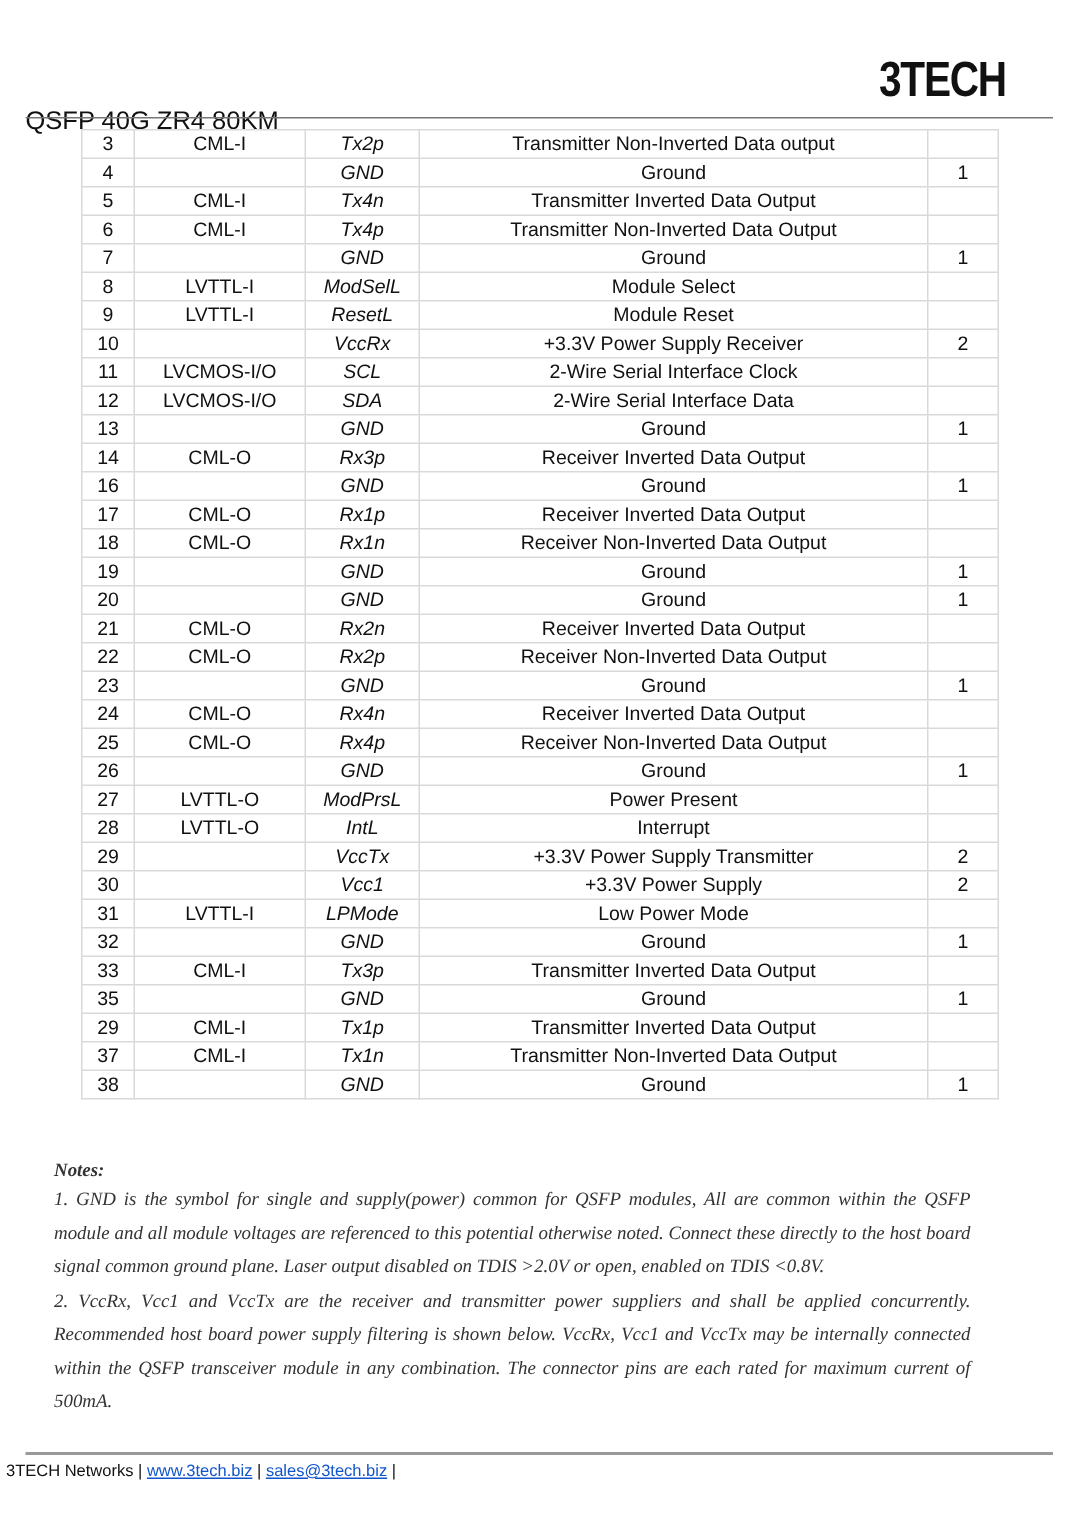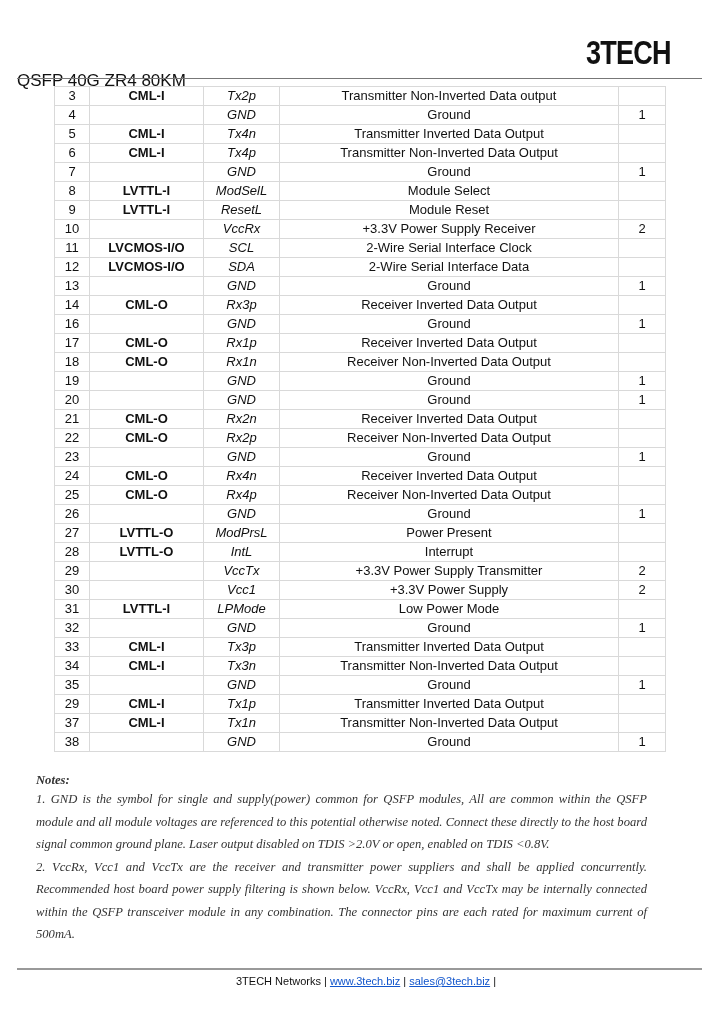--- a/index.html
+++ b/index.html
@@ -3,29 +3,29 @@
 <meta charset="utf-8">
 <style>
   html, body { margin: 0; padding: 0; background: #ffffff; }
   body { width: 718px; height: 1024px; position: relative; overflow: hidden; font-family: "Liberation Sans", sans-serif; color: #111; }
   .logo { position: absolute; left: 586px; top: 36px; font-family: "Liberation Sans", sans-serif; font-weight: bold; font-size: 33px; letter-spacing: -1px; color: #111; transform: scaleX(0.82); transform-origin: left top; line-height: 1; }
   .doc-title { position: absolute; left: 17px; top: 93px; font-size: 17px; color: #111; transform: translateY(-22px); }
   .header-rule { position: absolute; left: 17px; top: 78px; width: 685px; height: 0; border-top: 1px solid #777; }
   table.pins { position: absolute; left: 54px; top: 86px; border-collapse: collapse; font-size: 13px; }
   table.pins td { border: 1px solid #d9d9d9; height: 18px; padding: 0; text-align: center; vertical-align: middle; line-height: 18px; white-space: nowrap; }
   td.c-pin { width: 34px; }
-  td.c-logic { width: 113px; font-weight: bold; }
+  td.c-logic { width: 113px; }
   td.c-symbol { width: 75px; font-style: italic; }
   td.c-desc { width: 338px; }
   td.c-plug { width: 46px; }
   .notes { position: absolute; left: 36px; top: 772px; width: 611px; font-family: "Liberation Serif", serif; font-style: italic; font-size: 12.6px; color: #333; line-height: 22.5px; text-align: justify; }
   .notes .notes-title { font-weight: bold; line-height: 16px; }
   .notes p { margin: 0; }
   .footer-rule { position: absolute; left: 17px; top: 968px; width: 685px; border-top: 2px solid #999; }
-  .footer { position: absolute; left: 16px; top: 975px; width: 700px; text-align: center; font-size: 11px; color: #111; }
+  .footer { position: absolute; left: 4px; top: 975px; width: 700px; text-align: left; font-size: 11px; color: #111; }
   .footer a { color: #1155cc; text-decoration: underline; }
 </style>
 </head>
 <body>
 
 <div class="logo">3TECH</div>
 <div class="doc-title" style="top:93px;">QSFP 40G ZR4 80KM</div>
 <div class="header-rule"></div>
 
 <table class="pins">
@@ -231,27 +231,20 @@
         <td class="c-logic"></td>
         <td class="c-symbol">GND</td>
         <td class="c-desc">Ground</td>
         <td class="c-plug">1</td>
       </tr>
       <tr>
         <td class="c-pin">33</td>
         <td class="c-logic">CML-I</td>
         <td class="c-symbol">Tx3p</td>
         <td class="c-desc">Transmitter Inverted Data Output</td>
-        <td class="c-plug"></td>
-      </tr>
-      <tr>
-        <td class="c-pin">34</td>
-        <td class="c-logic">CML-I</td>
-        <td class="c-symbol">Tx3n</td>
-        <td class="c-desc">Transmitter Non-Inverted Data Output</td>
         <td class="c-plug"></td>
       </tr>
       <tr>
         <td class="c-pin">35</td>
         <td class="c-logic"></td>
         <td class="c-symbol">GND</td>
         <td class="c-desc">Ground</td>
         <td class="c-plug">1</td>
       </tr>
       <tr>

